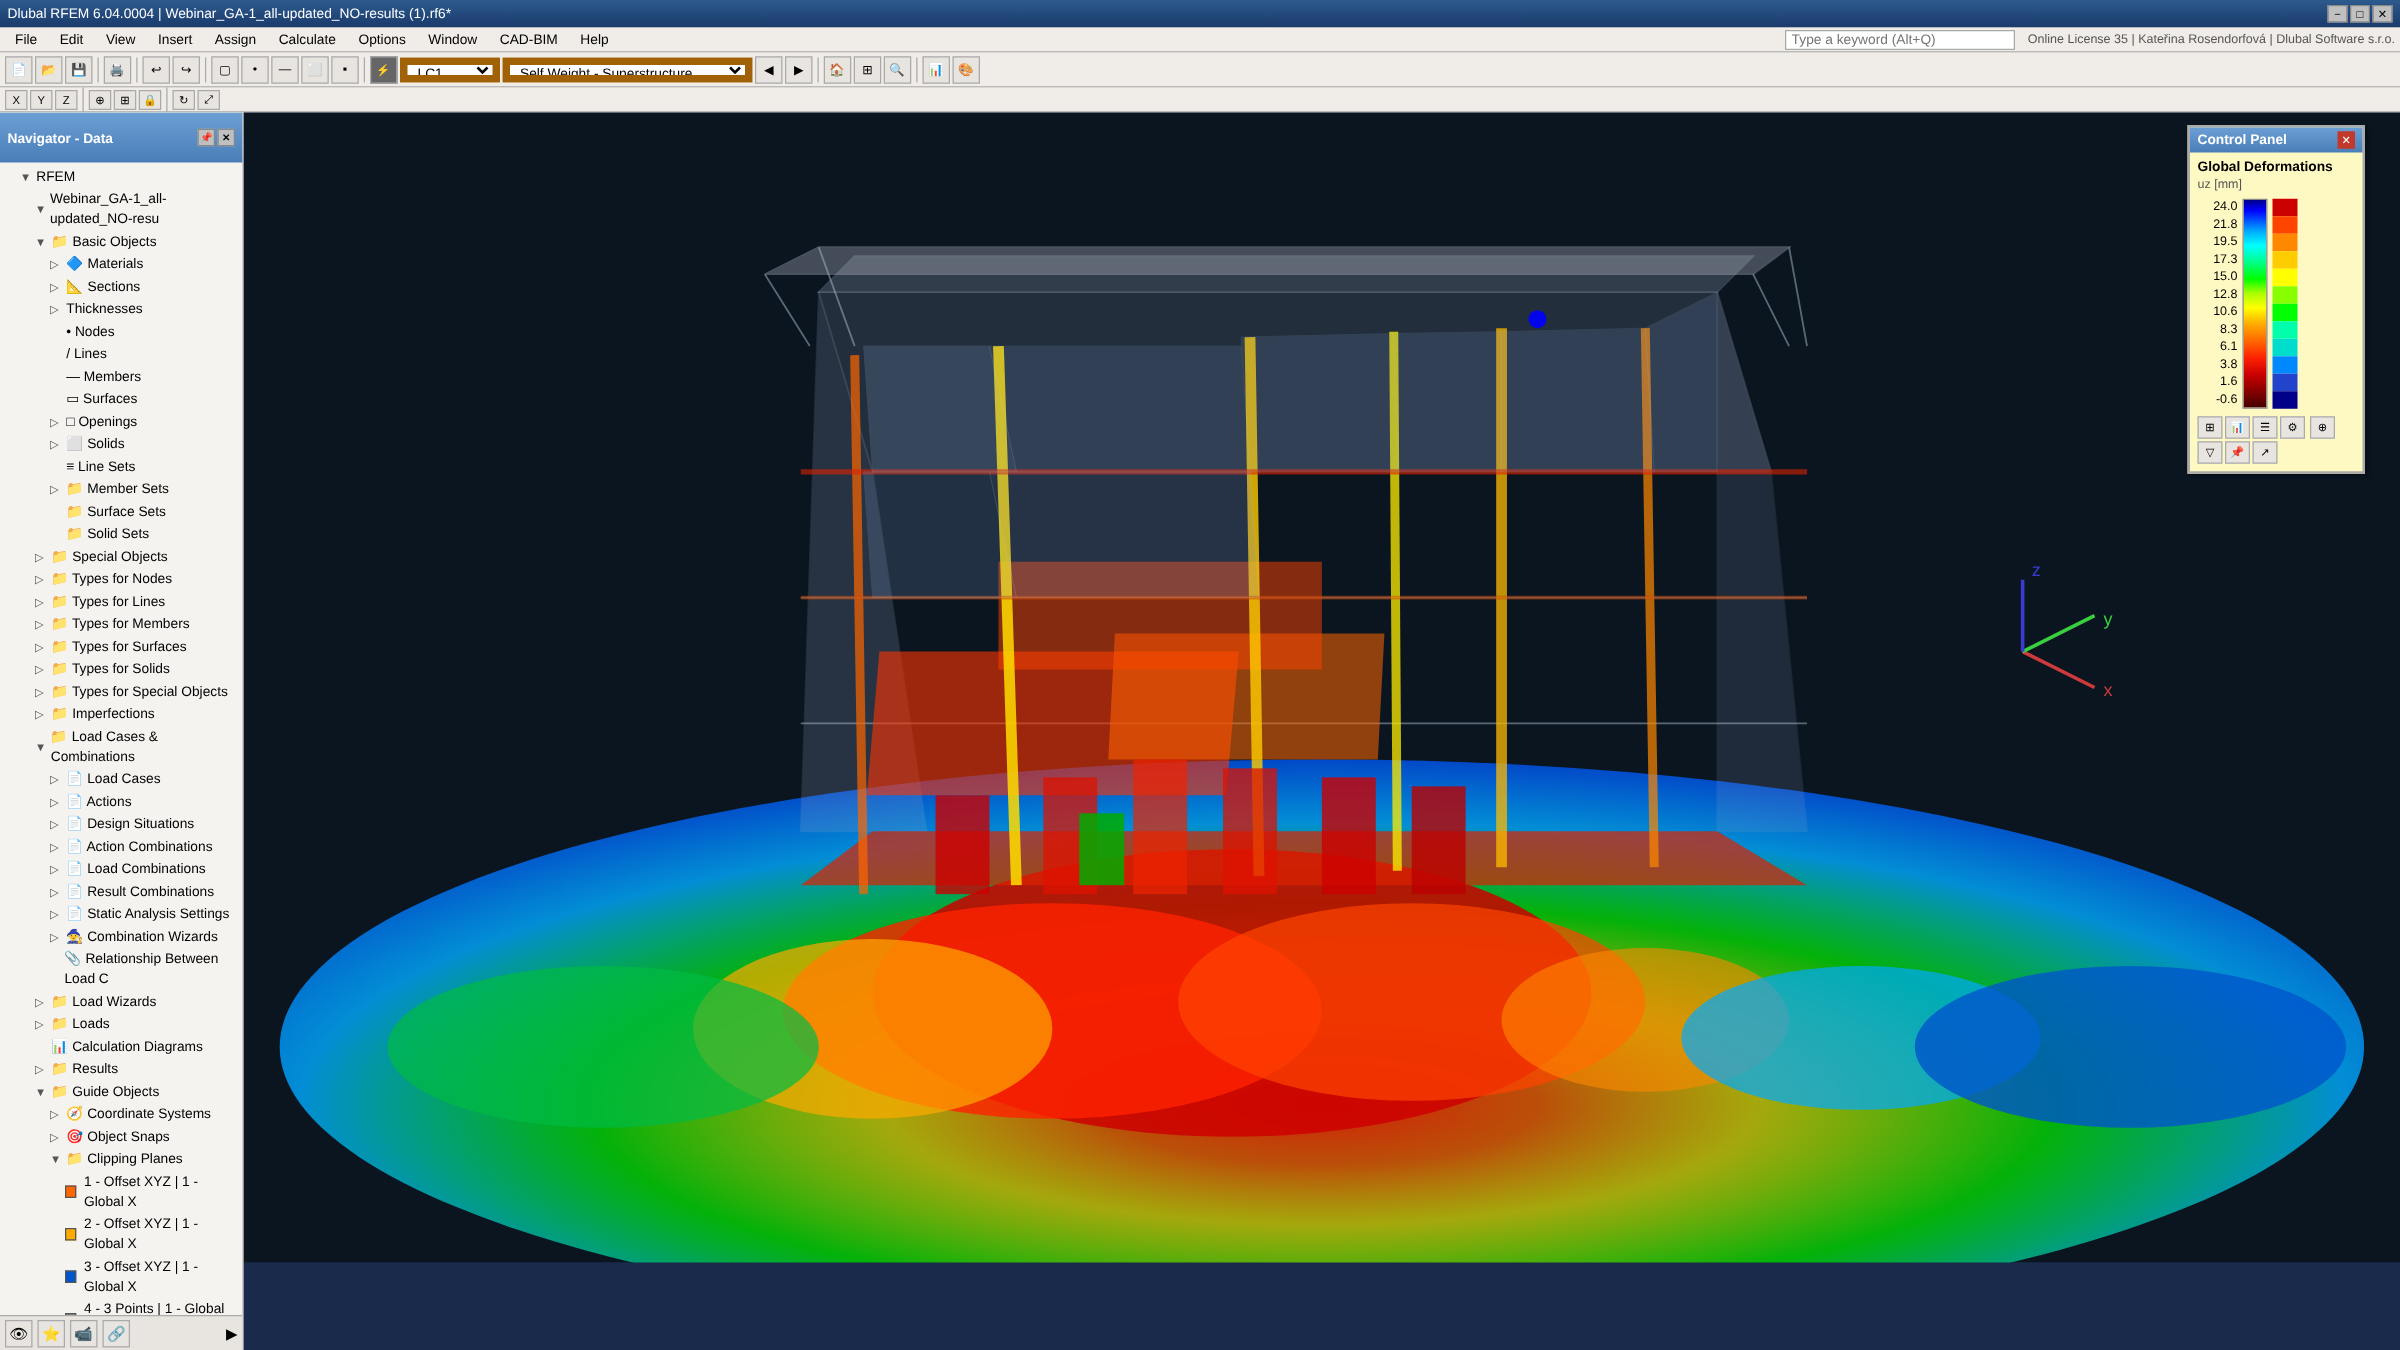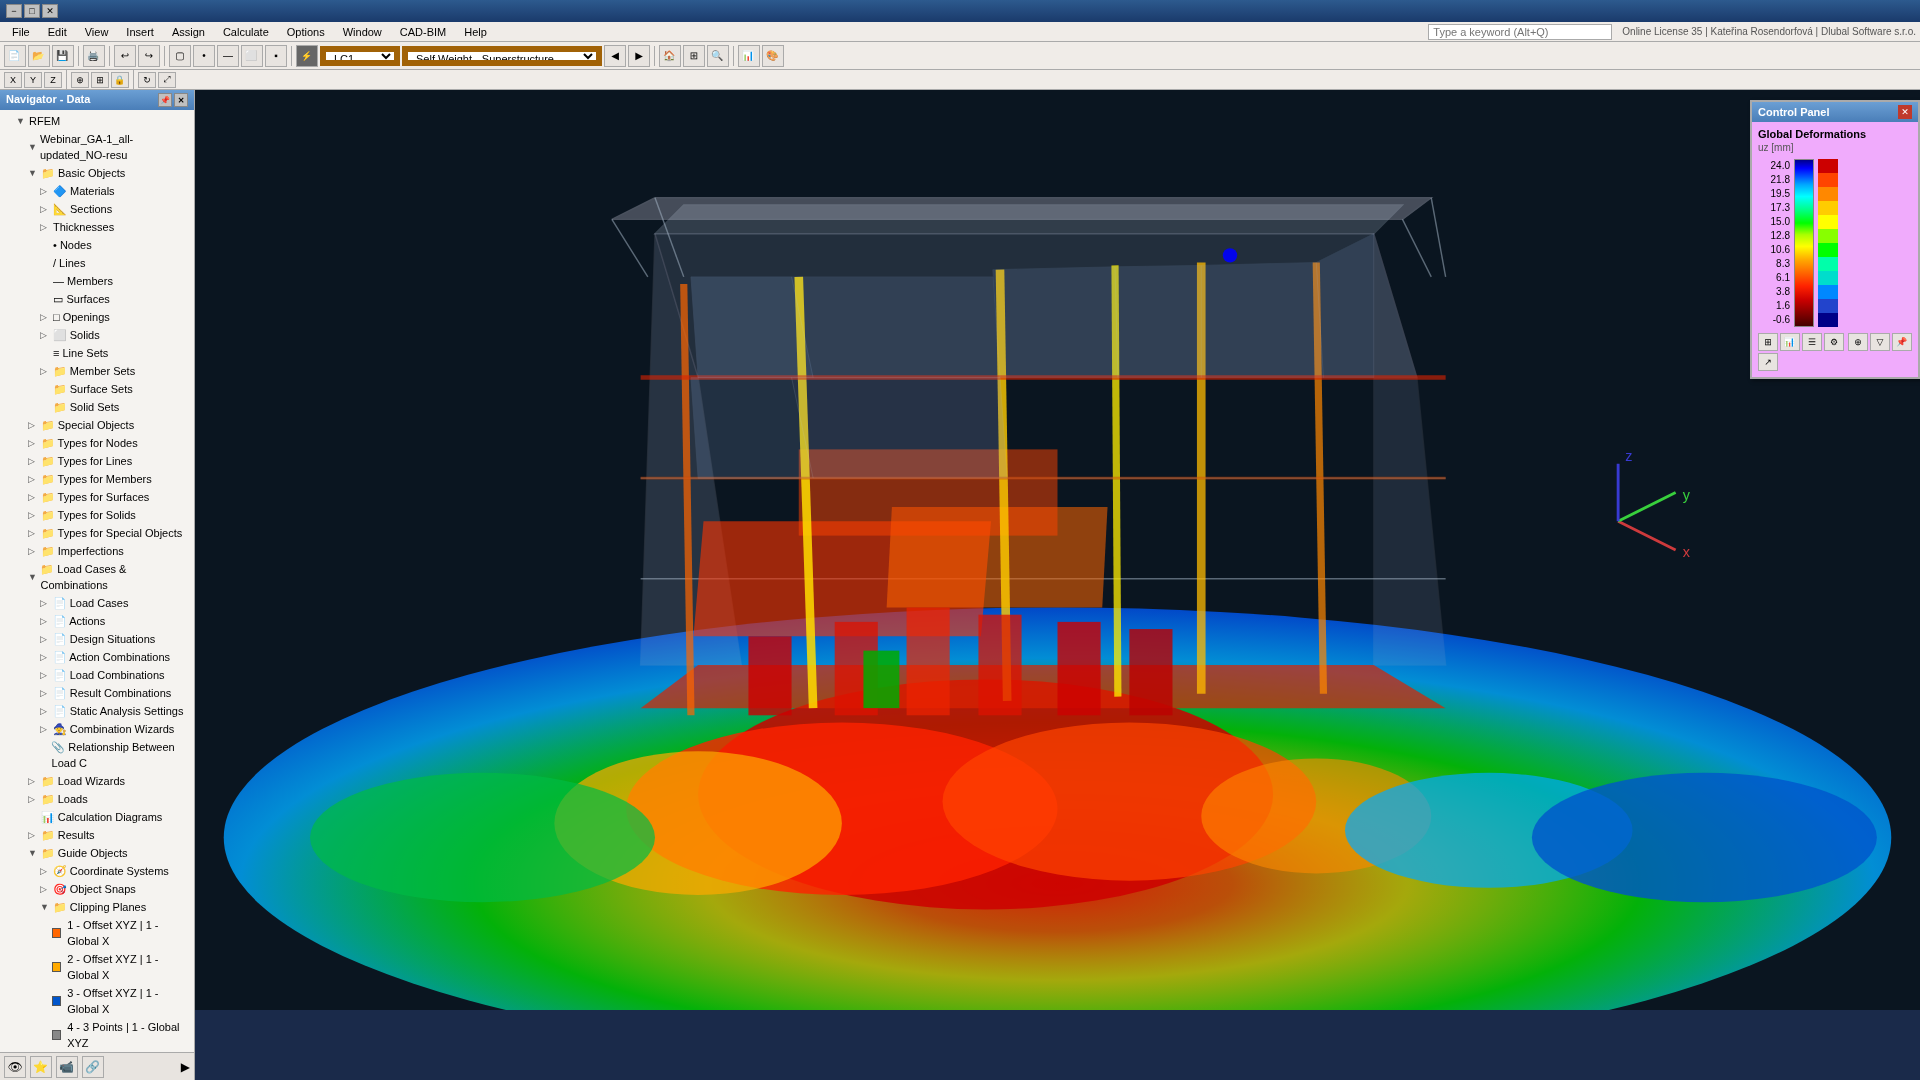--- a/index.html
+++ b/index.html
@@ -85,26 +85,26 @@
       width: 195px;
       background: #f5f3f0;
       border-right: 1px solid #aaa;
       display: flex;
       flex-direction: column;
       overflow: hidden;
     }
     #navigator-header {
       background: linear-gradient(to bottom, #6b9fd4, #4a7eb8);
       color: #fff;
-      padding: 3px 6px;
+      padding: 13px 6px;
       font-size: 11px;
       font-weight: bold;
       display: flex;
       justify-content: space-between;
-      align-items: flex-start;
+      align-items: flex-end;
       flex-shrink: 0;
     }
     #navigator-header .nav-controls { display: flex; gap: 2px; }
     #navigator-header .nav-btn {
       width: 14px; height: 14px;
       background: #c0c0c0;
       border: 1px solid #888;
       font-size: 8px;
       display: flex; align-items: center; justify-content: center;
       cursor: pointer;
@@ -136,24 +136,24 @@
     #viewport-area {
       flex: 1;
       position: relative;
       overflow: hidden;
       background: #1a2a4a;
     }
 
     
     #control-panel {
       position: absolute;
-      right: 0;
+      right: 28px;
       top: 10px;
-      width: 170px;
-      background: #f0abfc;
+      width: 142px;
+      background: #fef9c3;
       border: 2px solid #aaa;
       box-shadow: 2px 2px 4px rgba(0,0,0,0.4);
     }
     #cp-header {
       background: linear-gradient(to bottom, #6b9fd4, #4a7eb8);
       color: #fff;
       padding: 3px 6px;
       font-size: 11px;
       font-weight: bold;
       display: flex;
@@ -237,20 +237,21 @@
       display: flex;
       align-items: center;
       padding: 0 4px;
       gap: 2px;
     }
   </style>
 </head>
 <body>
 
 <div id="title-bar">
+  <span class="title">Dlubal RFEM 6.04.0004 | Webinar_GA-1_all-updated_NO-results (1).rf6*</span>
   <div class="win-controls">
     <div class="win-btn">−</div>
     <div class="win-btn">□</div>
     <div class="win-btn">✕</div>
   </div>
 </div>
 
 <div id="menu-bar">
   <span class="menu-item">File</span>
   <span class="menu-item">Edit</span>

